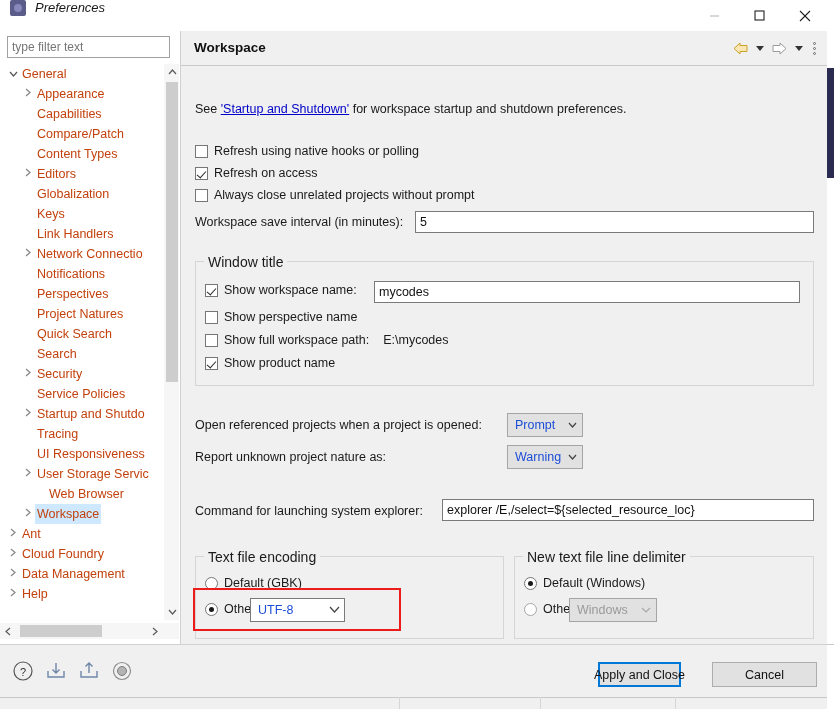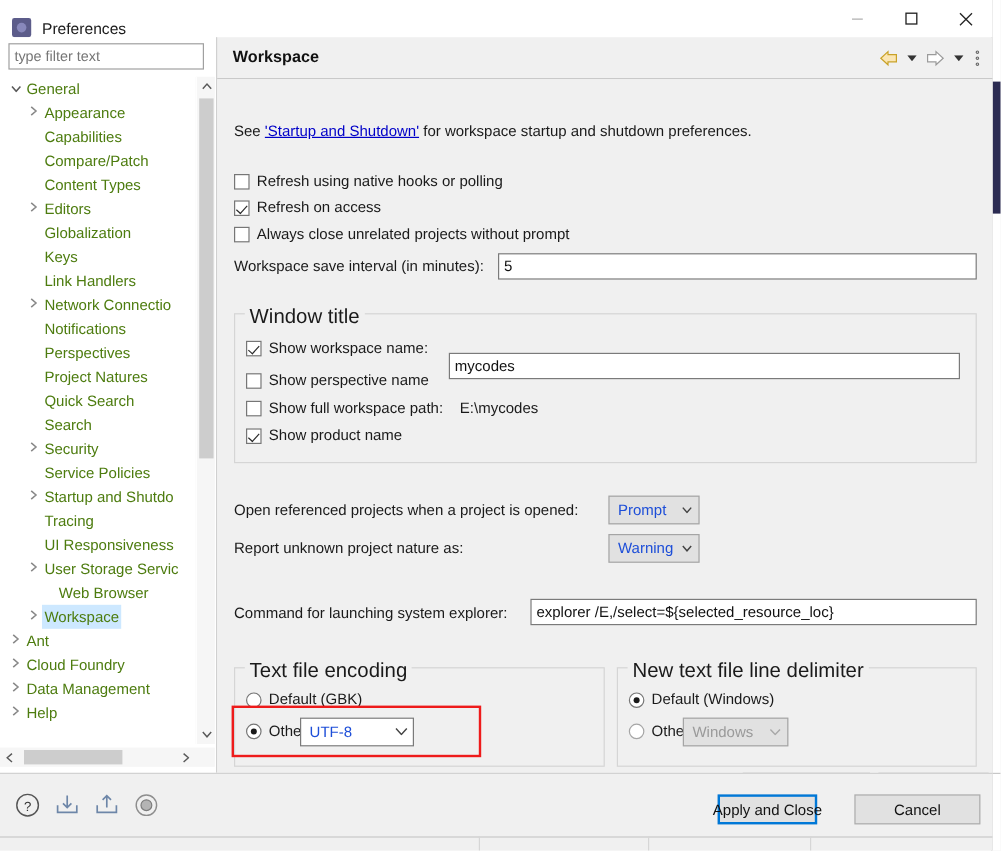--- a/index.html
+++ b/index.html
@@ -50,21 +50,22 @@
     border-right: 1px solid #b4b4b4;
   }
 
   
   .titlebar {
     position: absolute;
     left: 0; top: 0;
     width: 827px; height: 31px;
     background: #ffffff;
     display: flex;
-    align-items: flex-end;
+    align-items: flex-start;
+    font-style: italic;
   }
   .title-icon {
     width: 16px; height: 16px;
     margin-left: 10px;
     position: relative;
     background: #5c5c8a;
     border-radius: 2px;
   }
   .title-icon::before {
     content: "";
@@ -119,21 +120,21 @@
     width: 179px; height: 556px;
     overflow: hidden;
     background: #ffffff;
   }
   .tree-item {
     position: relative;
     height: 20px;
     line-height: 20px;
     font-size: 12.5px;
     white-space: nowrap;
-    color: #4d7c0f;
+    color: #c2410c;
     display: flex;
     align-items: center;
   }
   .tree-item .twisty {
     width: 14px;
     flex: 0 0 14px;
     text-align: center;
     color: #6b6b6b;
     font-size: 9px;
     line-height: 20px;
@@ -330,21 +331,21 @@
   .group {
     position: absolute;
     border: 1px solid #d5d5d5;
     background: #f0f0f0;
   }
   .group > .glabel {
     position: absolute;
     left: 8px; top: -8px;
     background: #f0f0f0;
     padding: 0 4px;
-    font-size: 17px;
+    font-size: 14px;
     color: #1a1a1a;
   }
 
   
   .combo {
     position: absolute;
     height: 24px;
     border: 1px solid #a5a5a5;
     background: #e1e1e1;
     display: flex;
@@ -681,21 +682,21 @@
         </div>
         <div class="txtfield" style="left:234px; top:145px; width:399px;">5</div>
 
         <div class="group" style="left:14px; top:195px; width:619px; height:125px;">
           <span class="glabel">Window title</span>
 
           <div class="opt-row" style="left:9px; top:21px;">
             <span class="cbx checked"></span>
             <span>Show workspace name:</span>
           </div>
-          <div class="txtfield" style="left:178px; top:32px; width:426px;">mycodes</div>
+          <div class="txtfield" style="left:178px; top:19px; width:426px;">mycodes</div>
 
           <div class="opt-row" style="left:9px; top:48px;">
             <span class="cbx"></span>
             <span>Show perspective name</span>
           </div>
 
           <div class="opt-row" style="left:9px; top:71px;">
             <span class="cbx"></span>
             <span>Show full workspace path:</span>
             <span style="margin-left:8px;">E:\mycodes</span>

